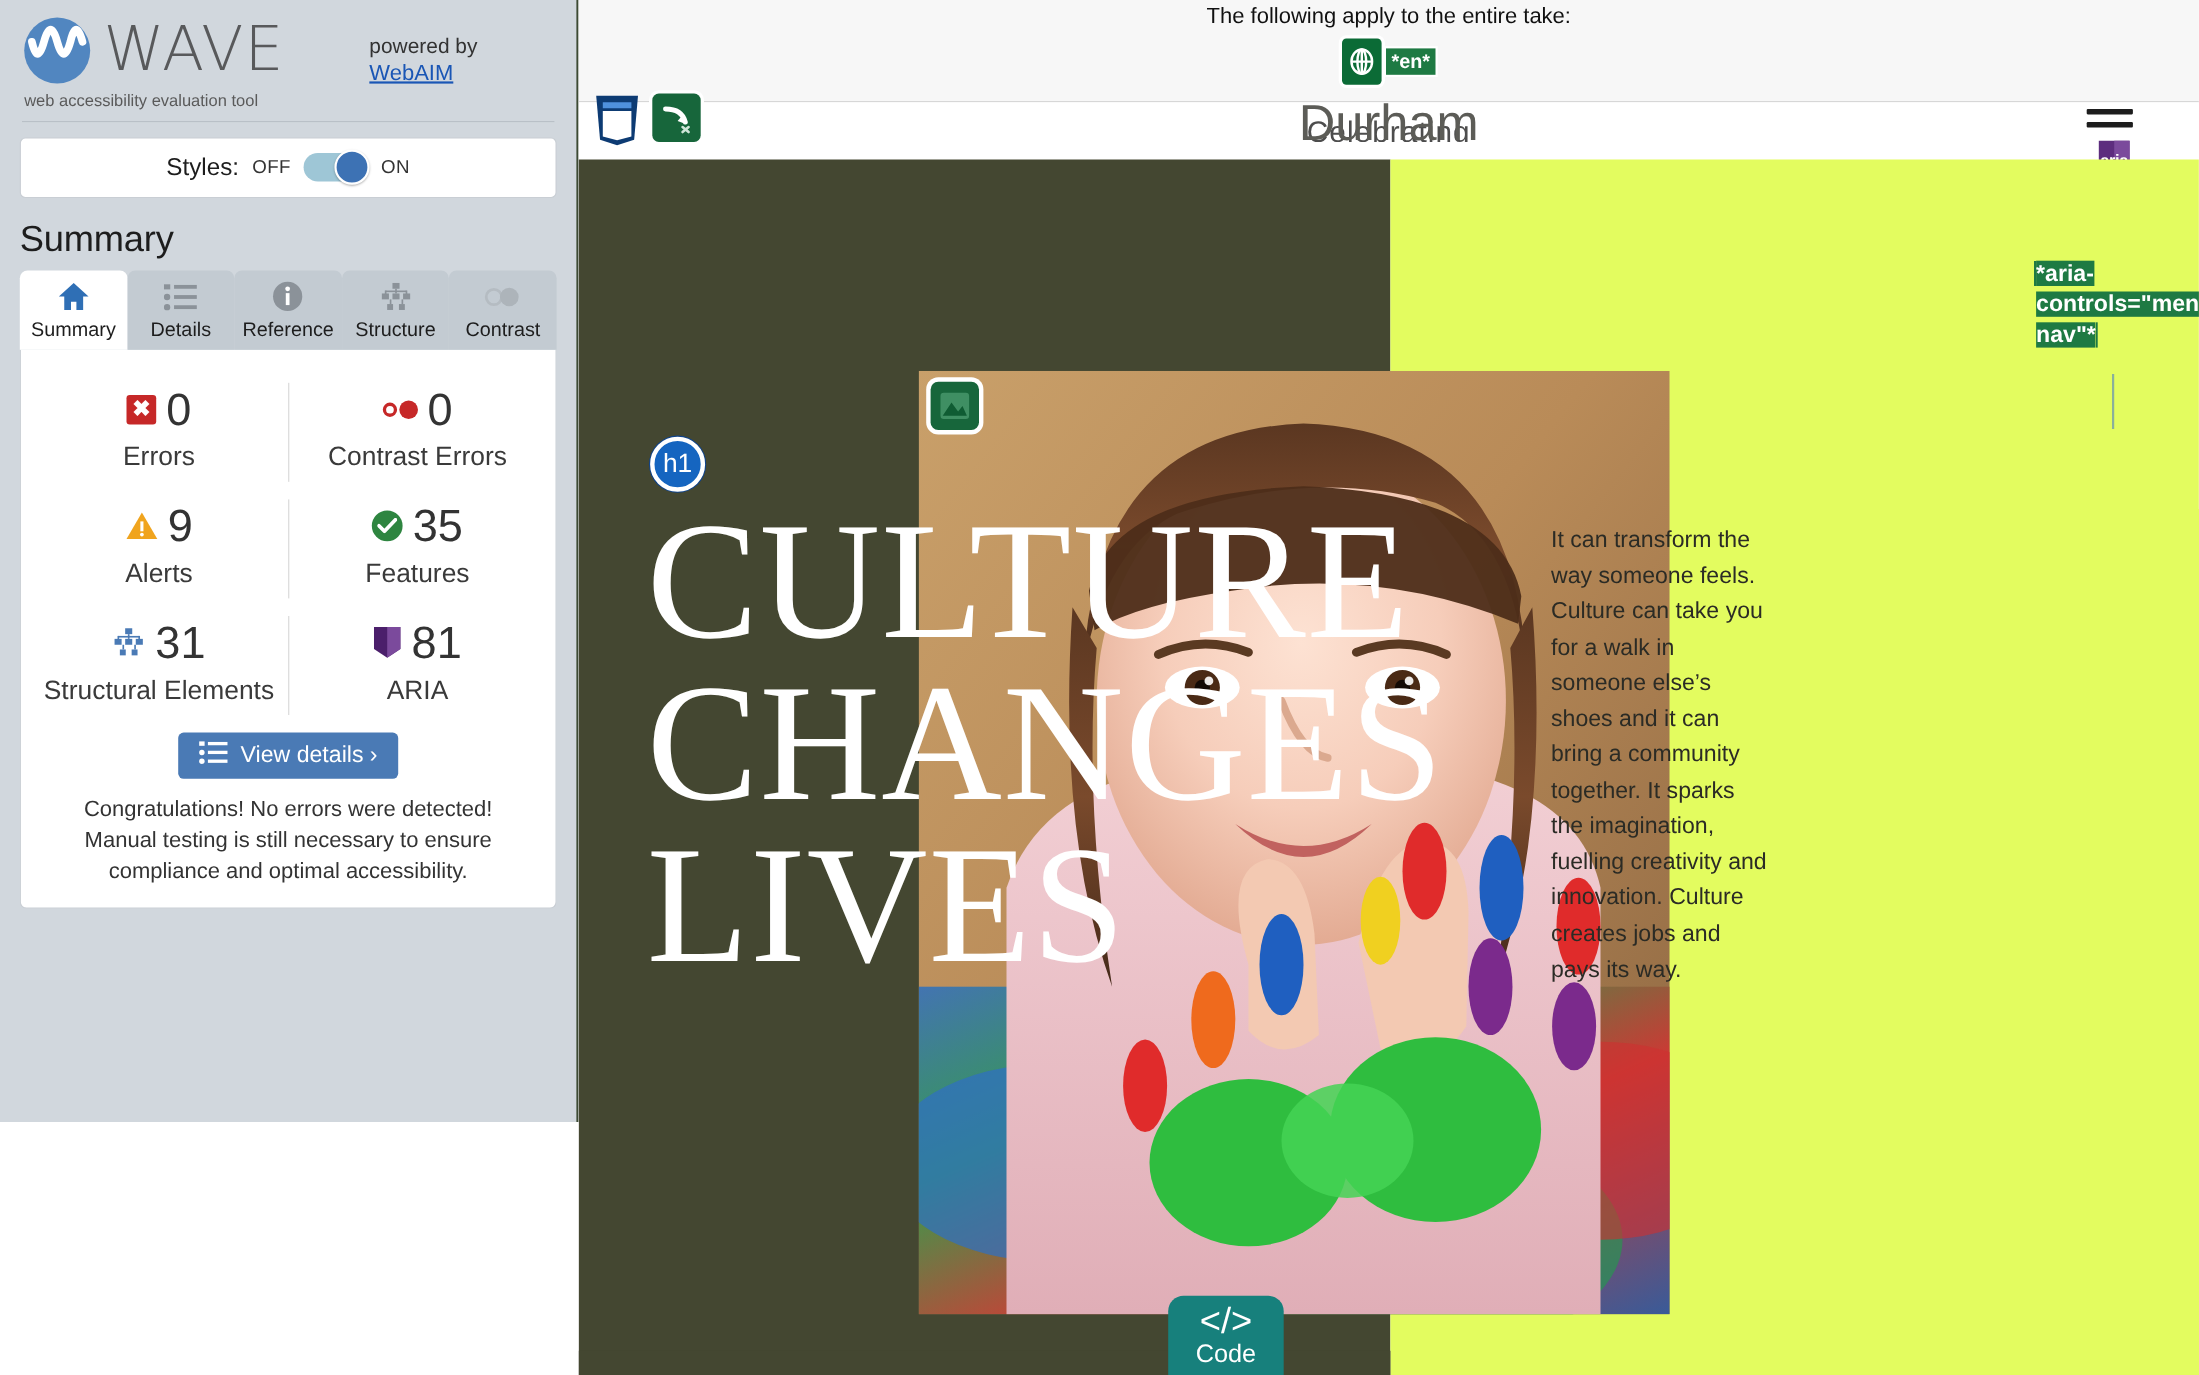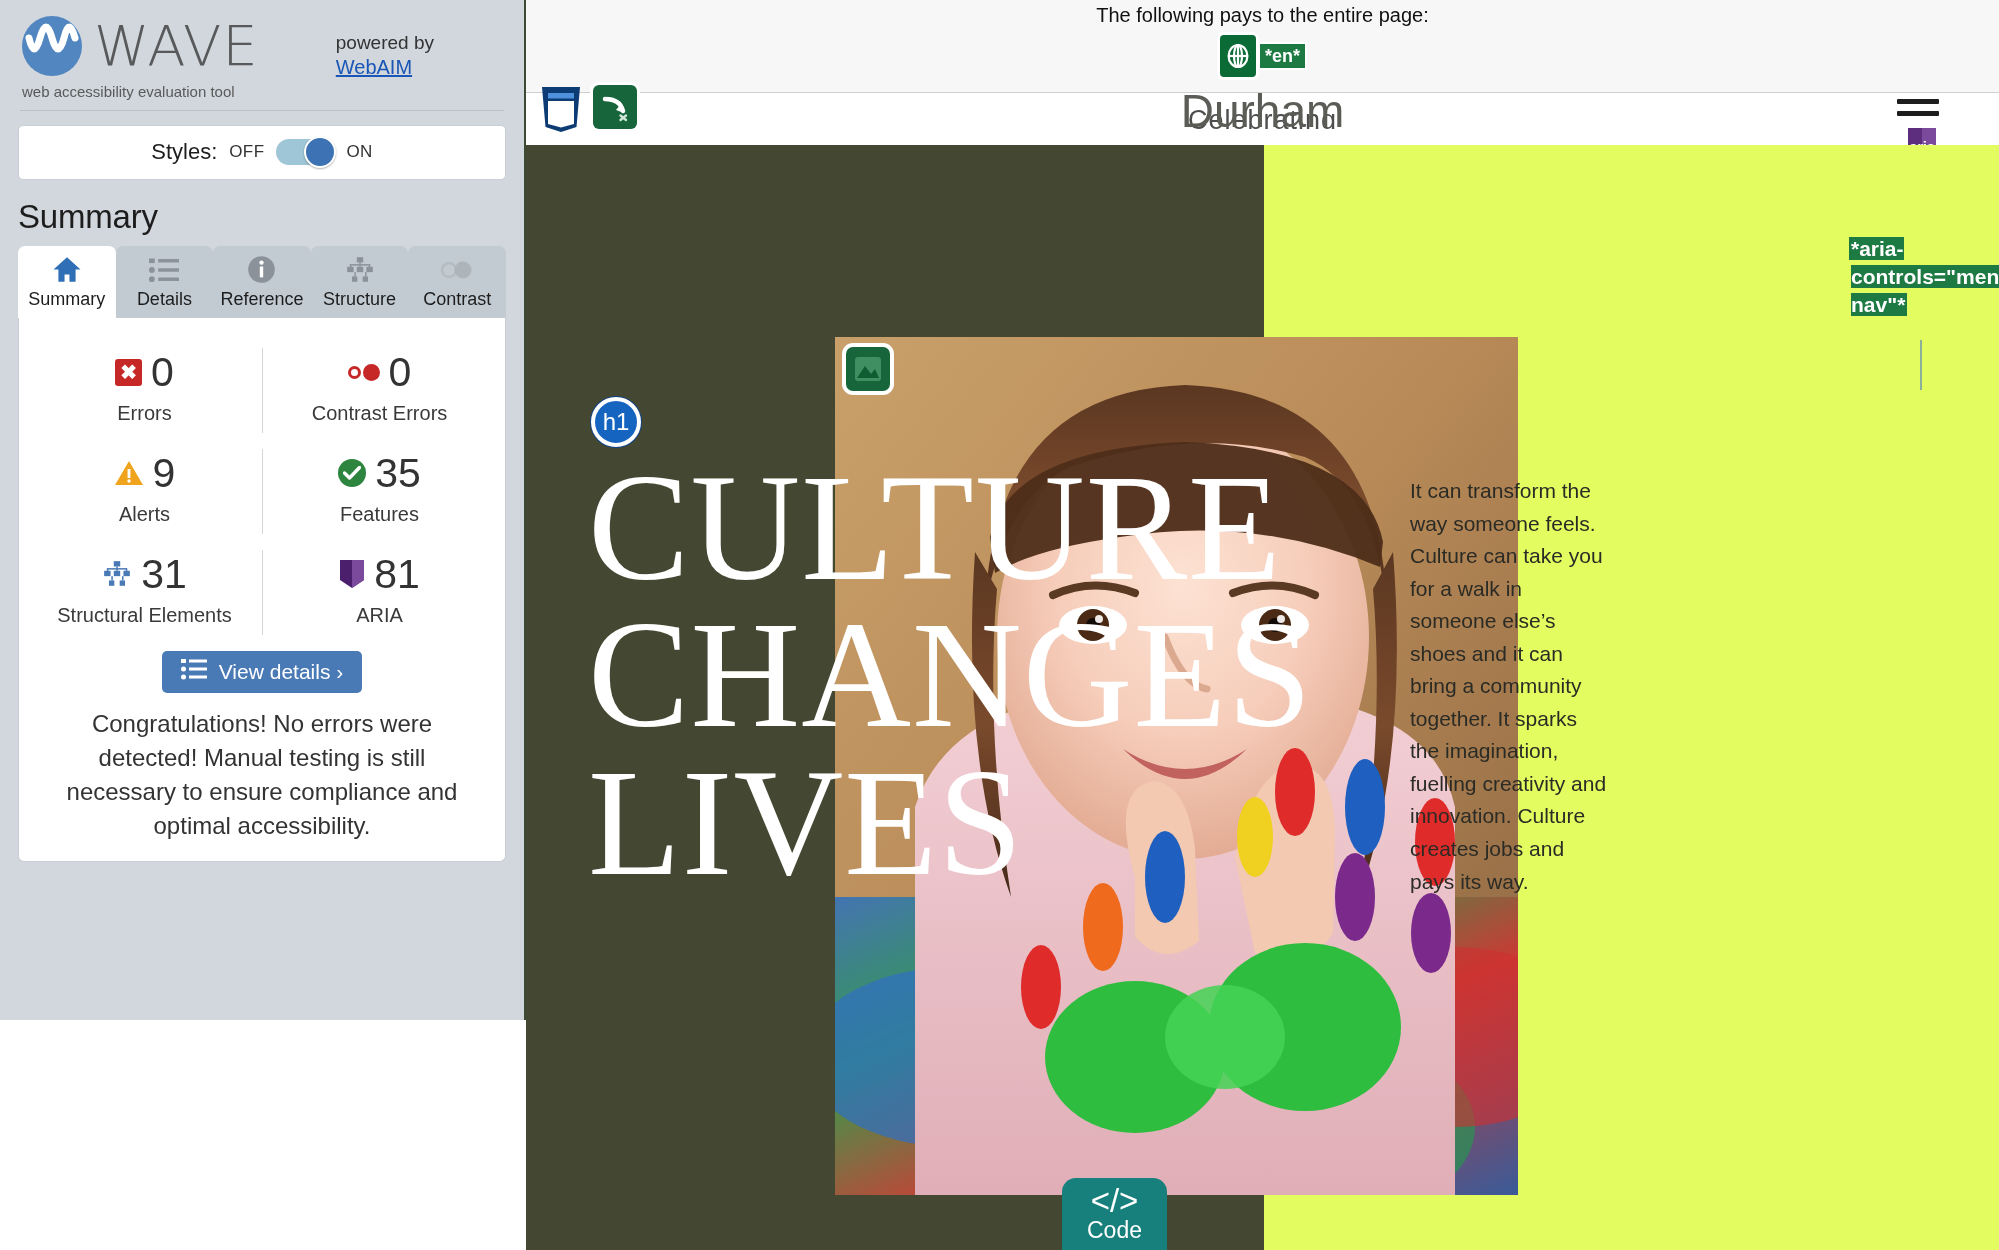--- a/index.html
+++ b/index.html
@@ -85,21 +85,21 @@
   .stat {
     width: 50%; text-align: center; padding: 12px 4px 16px 4px;
     position: relative;
   }
   .stat.bordered::before {
     content: ""; position: absolute; left: 0; top: 8px; bottom: 8px;
     width: 1px; background: #d6d6d6;
   }
   .stat-top { display: flex; align-items: center; justify-content: center; gap: 9px; }
   .stat-num { font-size: 41px; color: #333; font-weight: 400; line-height: 1; }
-  .stat-lbl { font-size: 20px; color: #3a3a3a; margin-top: 9px; }
+  .stat-lbl { font-size: 24px; color: #3a3a3a; margin-top: 9px; }
 
   .ico-err {
     width: 27px; height: 27px; background: #c62828; border-radius: 3px;
     color: #fff; font-size: 20px; font-weight: bold;
     display: flex; align-items: center; justify-content: center; line-height: 1;
   }
   .ico-contrast { display: flex; align-items: center; gap: 2px; }
   .ico-contrast .c1 { width: 13px; height: 13px; border-radius: 50%; border: 3px solid #c62828; }
   .ico-contrast .c2 { width: 17px; height: 17px; border-radius: 50%; background: #c62828; }
   .ico-alert { width: 30px; height: 27px; }
@@ -110,21 +110,21 @@
   .ico-struct { width: 30px; height: 26px; }
   .ico-aria { width: 26px; height: 30px; }
 
   .details-btn {
     display: flex; align-items: center; justify-content: center; gap: 12px;
     margin: 8px auto 0 auto; width: 200px; height: 42px;
     background: #4a7ab5; color: #fff; border: none; border-radius: 5px;
     font-size: 21px; cursor: pointer; font-family: inherit;
   }
   .congrats {
-    font-size: 24px; color: #333; text-align: center;
+    font-size: 20px; color: #333; text-align: center;
     line-height: 1.42; margin: 14px 14px 2px 14px;
   }
 
   
   .preview {
     position: relative; width: 1473px; height: 1250px;
     background: #ffffff; overflow: hidden; flex: 0 0 1473px;
   }
   .page-banner {
     height: 93px; background: #f7f7f7;
@@ -463,21 +463,21 @@
         <span>View details ›</span>
       </button>
 
       <p class="congrats">Congratulations! No errors were detected! Manual testing is still necessary to ensure compliance and optimal accessibility.</p>
     </div>
   </aside>
 
   <main class="preview">
 
     <div class="page-banner">
-      <div class="page-banner-txt">The following pays to the entire page:</div>
+      <div class="page-banner-txt">The following apply to the entire take:</div>
       <div class="banner-icons">
         <span class="wave-globe">
           <svg width="22" height="26" viewBox="0 0 22 26" aria-hidden="true">
             <ellipse cx="11" cy="13" rx="9.4" ry="11" fill="none" stroke="#fff" stroke-width="2.2"></ellipse>
             <ellipse cx="11" cy="13" rx="4" ry="11" fill="none" stroke="#fff" stroke-width="2.2"></ellipse>
             <line x1="1.6" y1="13" x2="20.4" y2="13" stroke="#fff" stroke-width="2.2"></line>
             <line x1="11" y1="2" x2="11" y2="24" stroke="#fff" stroke-width="2.2"></line>
           </svg>
         </span>
         <span class="wave-lang">*en*</span>

